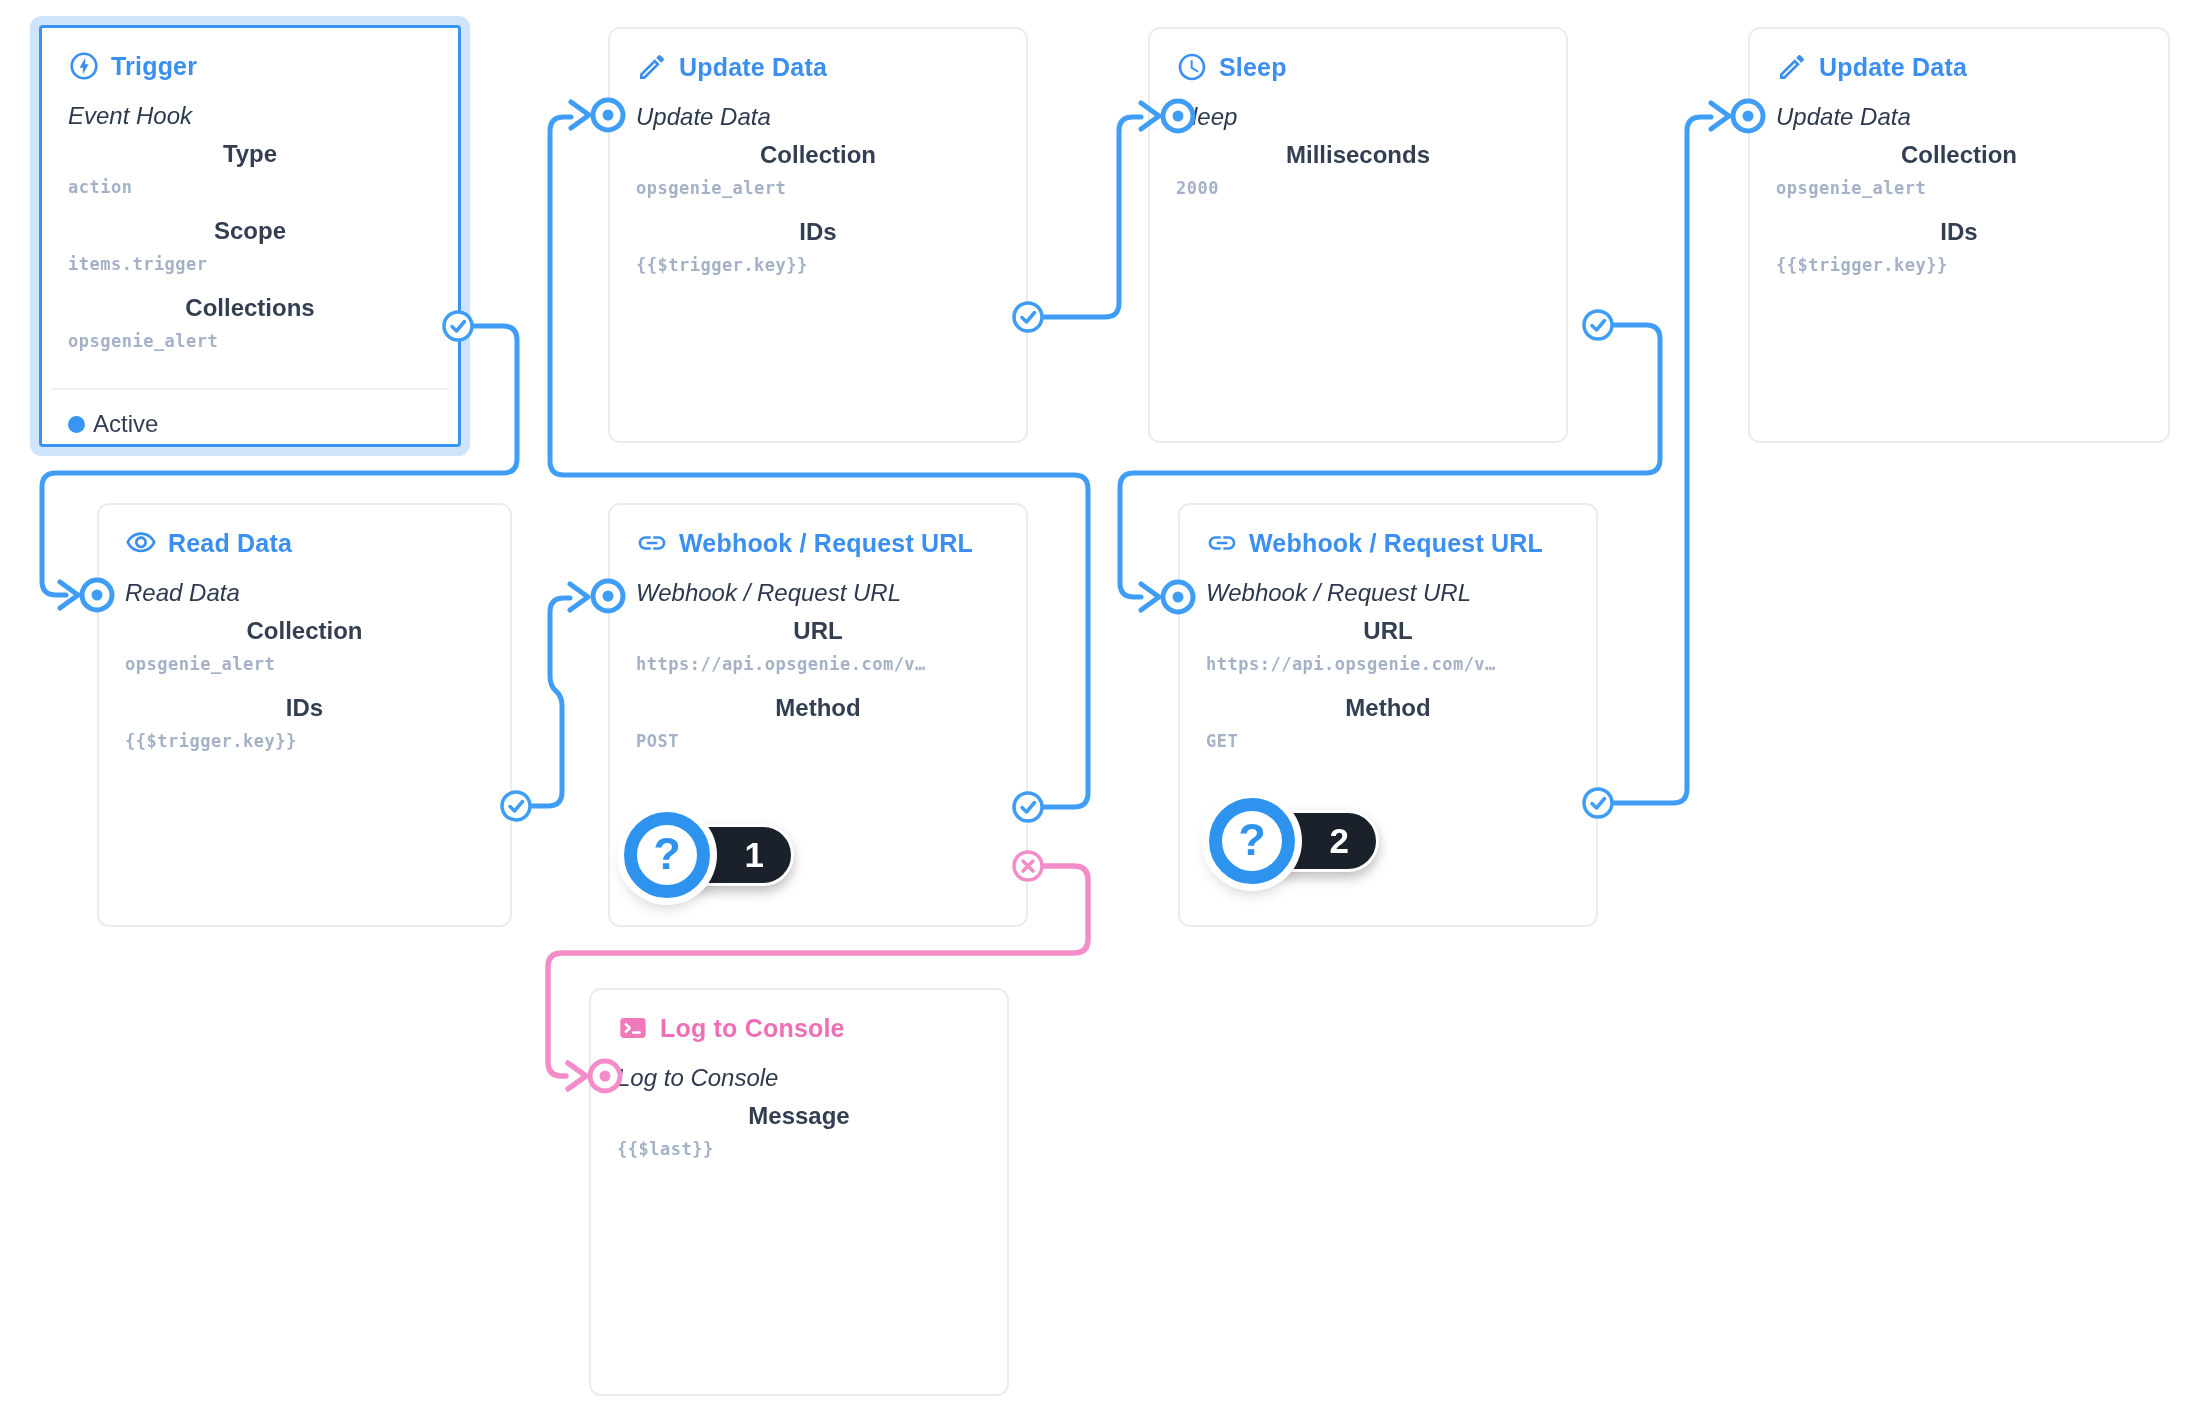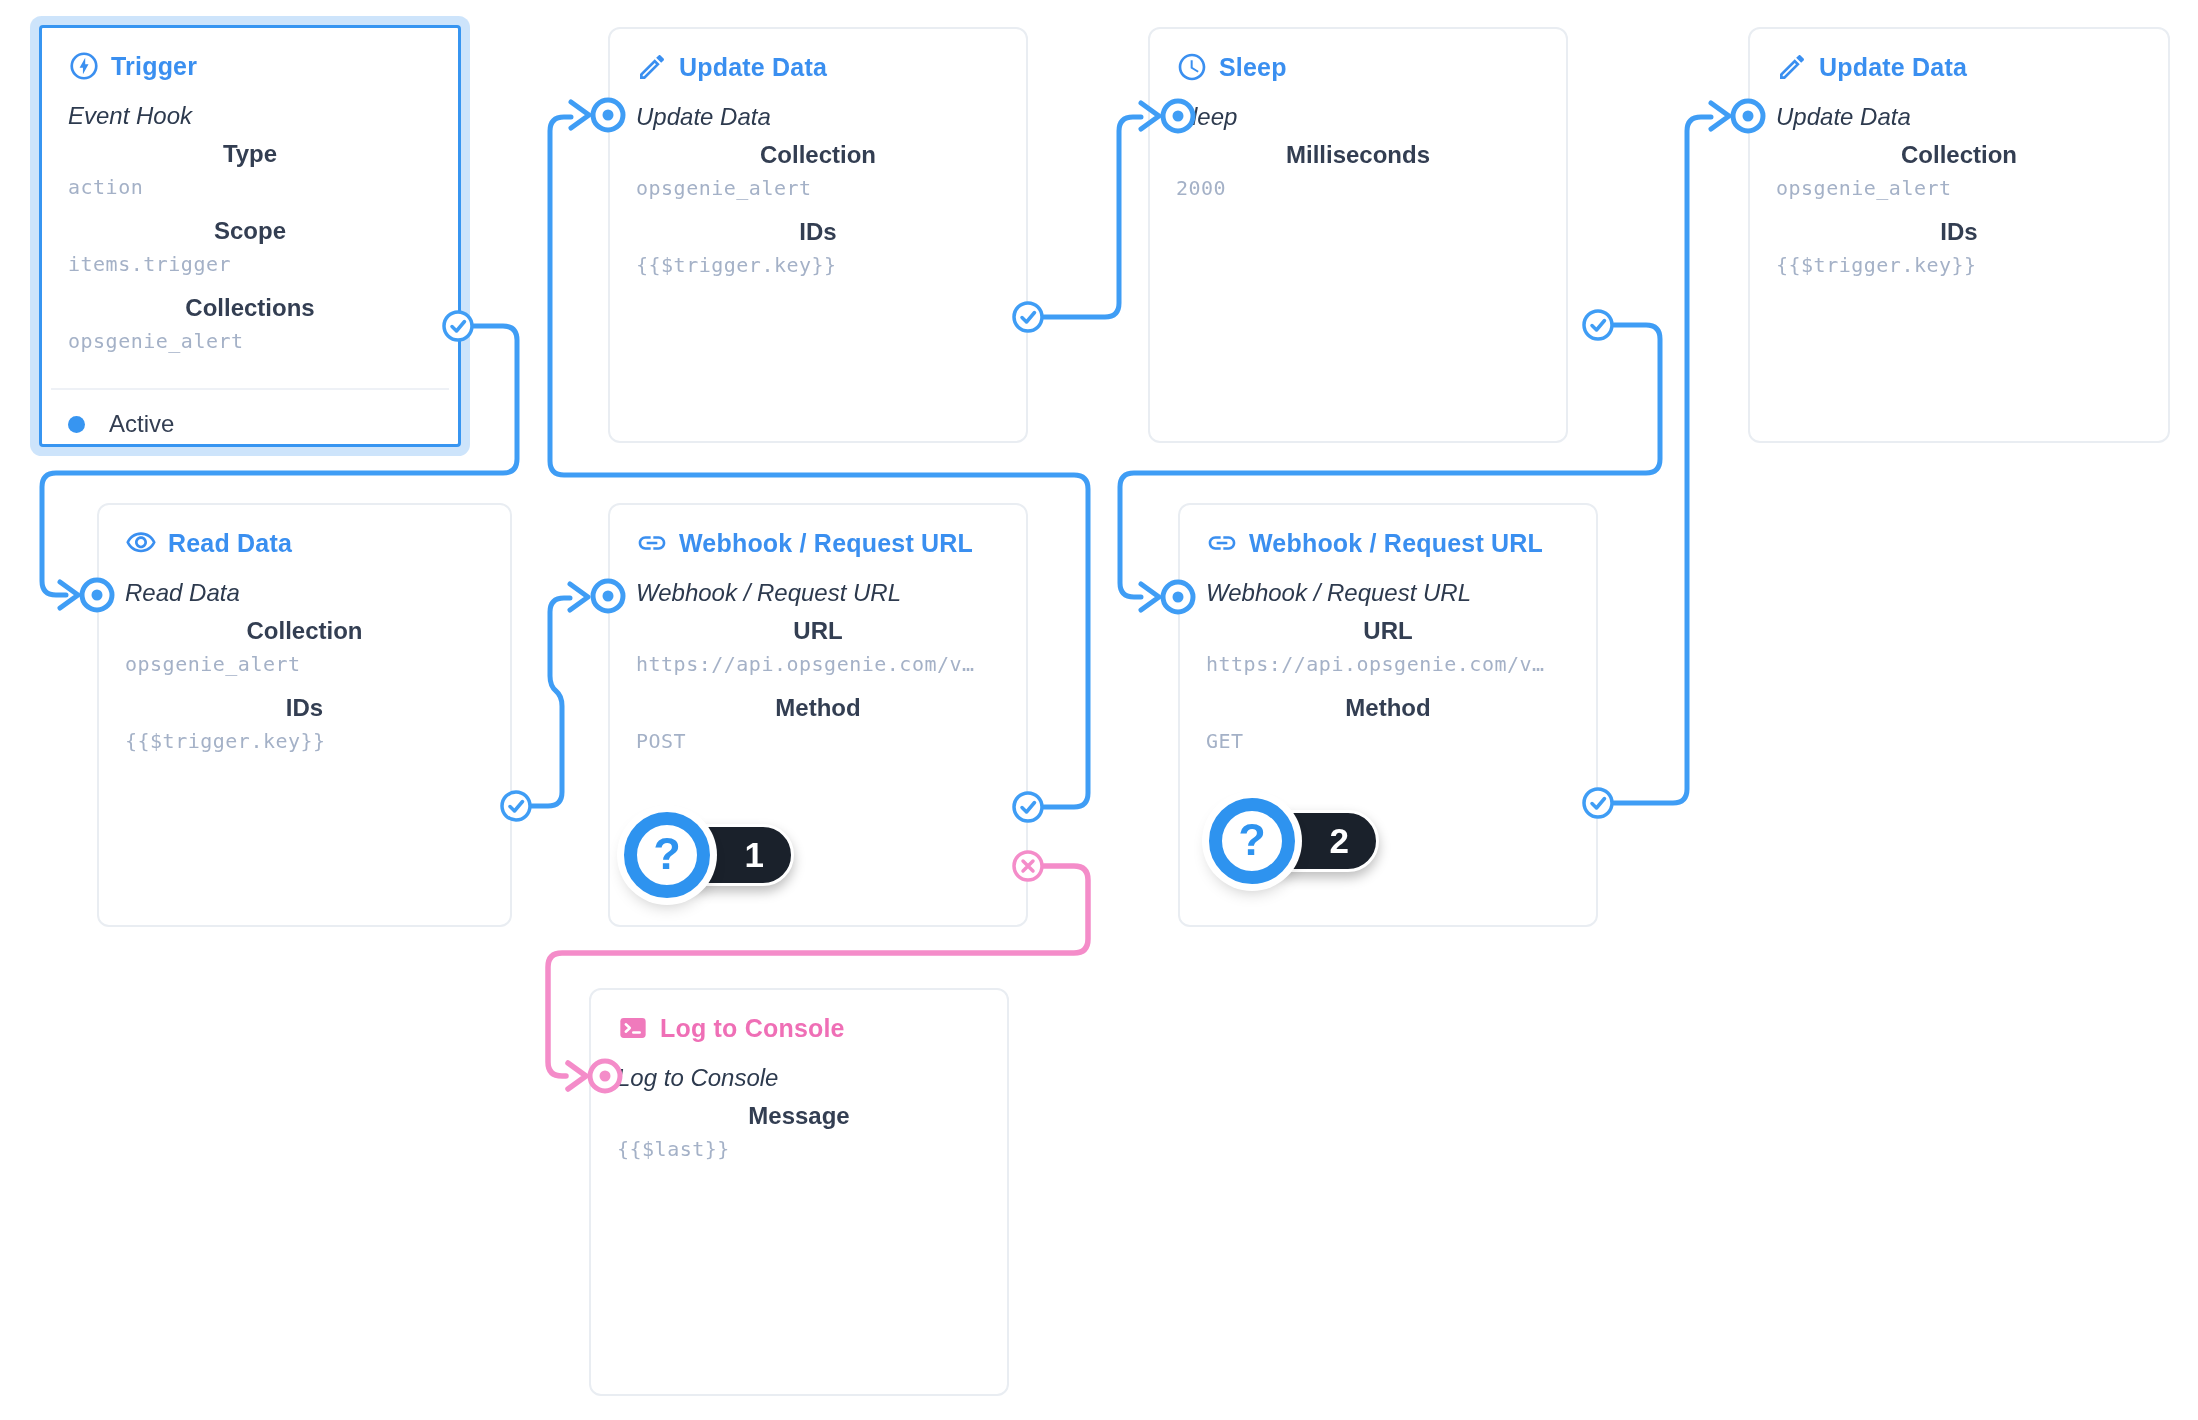--- a/index.html
+++ b/index.html
@@ -11,24 +11,24 @@
         box-shadow:0 0 0 9px rgba(55,149,241,.25);}
   .card-title{display:flex;align-items:center;gap:11px;height:32px;}
   .card-title .ttext{font-size:25px;font-weight:700;color:#3a8ff0;letter-spacing:.2px;}
   .card.accent-pink .card-title .ttext{color:#ef6fb6;}
   .ticon{width:32px;height:32px;display:inline-flex;}
   .ticon svg{width:32px;height:32px;}
   .nname{margin-top:17px;font-size:24px;line-height:34px;color:#2d3a4e;font-style:italic;}
   .field{margin-top:11px;}
   .field.first{margin-top:4px;}
   .flabel{font-size:24px;line-height:34px;font-weight:700;color:#333e52;text-align:center;}
-  .fvalue{font-family:"DejaVu Sans Mono",monospace;font-size:20px;line-height:32px;
-          color:#a4b1c7;letter-spacing:.5px;white-space:nowrap;}
+  .fvalue{font-family:"DejaVu Sans Mono",monospace;font-size:17px;line-height:32px;
+          color:#a4b1c7;letter-spacing:.5px;white-space:nowrap;font-weight:bold;}
   .divider{position:absolute;left:9px;right:9px;top:360px;height:2px;background:#eef1f6;}
-  .status-row{position:absolute;left:26px;top:378px;height:36px;display:flex;align-items:center;gap:24px;}
+  .status-row{position:absolute;left:26px;top:378px;height:36px;display:flex;align-items:center;gap:8px;}
   .status-dot{width:17px;height:17px;border-radius:50%;background:#3795f1;}
   .status-label{font-size:24px;color:#333e52;}
   .wires{position:absolute;left:0;top:0;z-index:3;pointer-events:none;}
   .badge{position:absolute;z-index:6;width:180px;height:90px;}
   .badge-pill{position:absolute;left:48px;top:12px;width:122px;height:62px;border-radius:34px;
         background:#1a212b;border:3px solid #ffffff;box-sizing:border-box;
         box-shadow:0 6px 12px rgba(0,0,0,.25);display:flex;align-items:center;
         justify-content:flex-end;padding-right:27px;color:#ffffff;font-size:35px;font-weight:700;}
   .badge-circle{position:absolute;left:0;top:0;width:60px;height:60px;border:13px solid #2e93ef;
         border-radius:50%;background:#ffffff;box-shadow:0 0 0 7px #ffffff,0 8px 16px rgba(0,0,0,.22);

